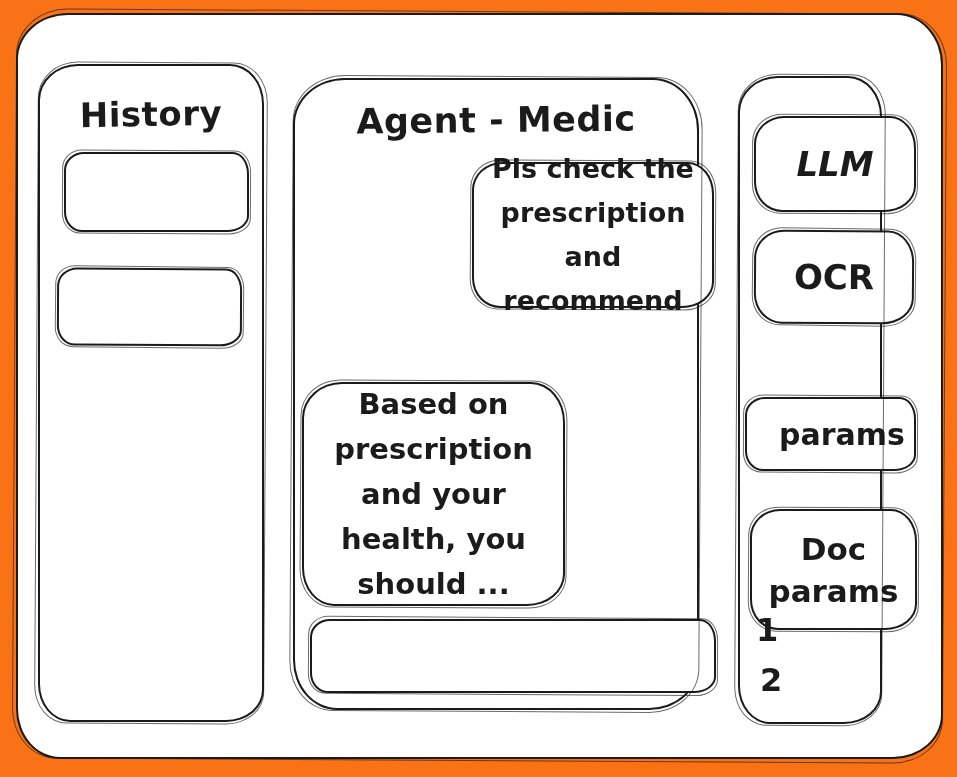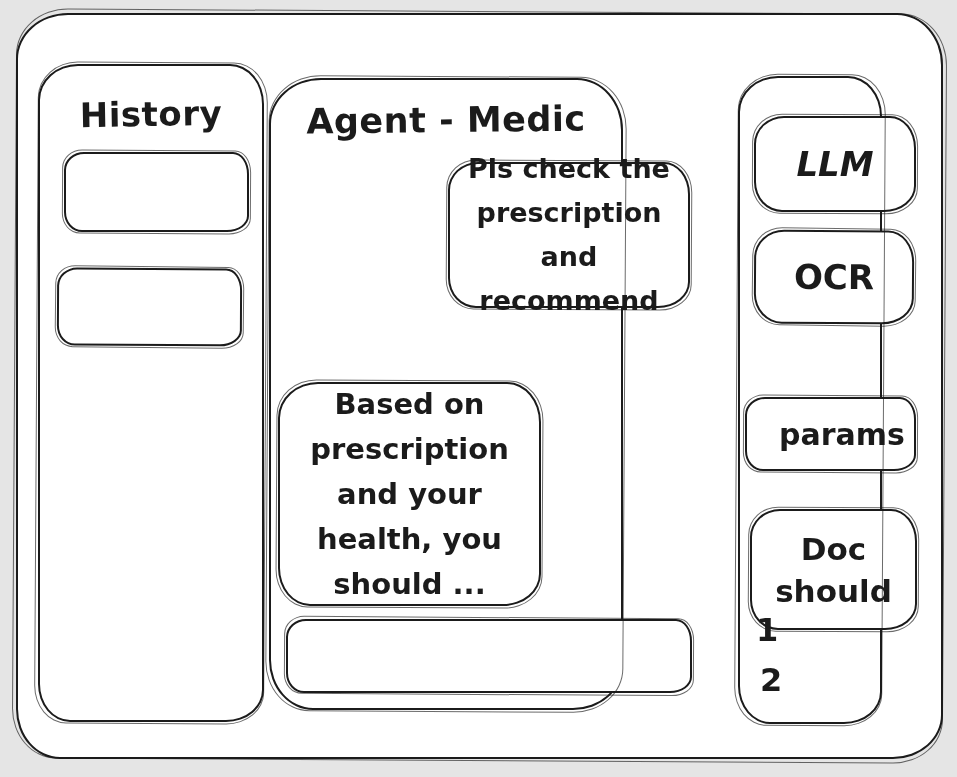--- a/index.html
+++ b/index.html
@@ -1,20 +1,20 @@
 <!DOCTYPE html>
 <html><head>
 <meta charset="utf-8">
 <style>
   html, body { margin: 0; padding: 0; background: #ffffff; }
   .stage {
     position: relative;
     width: 957px;
     height: 777px;
-    background: #e5e5e5;
+    background: #f97316;
     font-family: "DejaVu Sans", sans-serif;
     color: #1b1b1b;
     overflow: hidden;
   }
   
   .sketch {
     position: absolute;
     border: 2.6px solid #1b1b1b;
     background: #ffffff;
     box-sizing: border-box;
@@ -68,37 +68,37 @@
 <div class="stage">
 
   <div class="sketch r-xl" style="left:16px; top:13px; width:927px; height:746px;"></div>
 
   <div class="sketch r-lg" style="left:38px; top:64px; width:226px; height:658px;">
     <div class="panel-title" style="top:28px; font-size:34px; transform:rotate(-1deg);">History</div>
     <div class="sketch r-sm" style="left:24px; top:86px; width:185px; height:80px;"></div>
     <div class="sketch r-sm" style="left:17px; top:202px; width:185px; height:78px; transform:rotate(.3deg);"></div>
   </div>
 
-  <div class="sketch r-xl" style="left:269px; top:78px; width:354px; height:632px;">
+  <div class="sketch r-xl" style="left:293px; top:78px; width:406px; height:632px;">
     <div class="panel-title" style="top:20px; font-size:35px; transform:rotate(-.6deg);">Agent - Medic</div>
 
     <div class="sketch r-md bubble" style="left:177px; top:82px; width:242px; height:146px; font-size:27px; line-height:44px;">Pls check the prescription and recommend</div>
 
     <div class="sketch r-lg bubble" style="left:7px; top:257px; width:263px; height:224px; font-size:29px; line-height:45px;margin-top:45px;">Based on prescription and your health, you should ...</div>
 
     <div class="sketch r-sm" style="left:15px; top:539px; width:406px; height:74px;"></div>
   </div>
 
   <div class="sketch r-lg" style="left:738px; top:76px; width:144px; height:648px;">
 
     <div class="sketch r-md tool-btn" style="left:14px; top:38px; width:162px; height:96px; font-size:34px; font-style:italic;">LLM</div>
 
     <div class="sketch r-md tool-btn" style="left:14px; top:152px; width:160px; height:94px; font-size:34px; transform:rotate(.4deg);">OCR</div>
 
     <div class="sketch r-sm tool-btn" style="left:5px; top:319px; width:171px; height:74px; font-size:30px;">params</div>
 
-    <div class="sketch r-md tool-btn" style="left:10px; top:431px; width:167px; height:121px; font-size:31px; line-height:42px; padding:0 34px;">Doc should</div>
+    <div class="sketch r-md tool-btn" style="left:10px; top:431px; width:167px; height:121px; font-size:31px; line-height:42px; padding:0 34px;">Doc params</div>
 
     <div class="doc-num" style="left:16px; top:536px;">1</div>
     <div class="doc-num" style="left:20px; top:586px;">2</div>
   </div>
 
 </div>
 
 </body></html>

